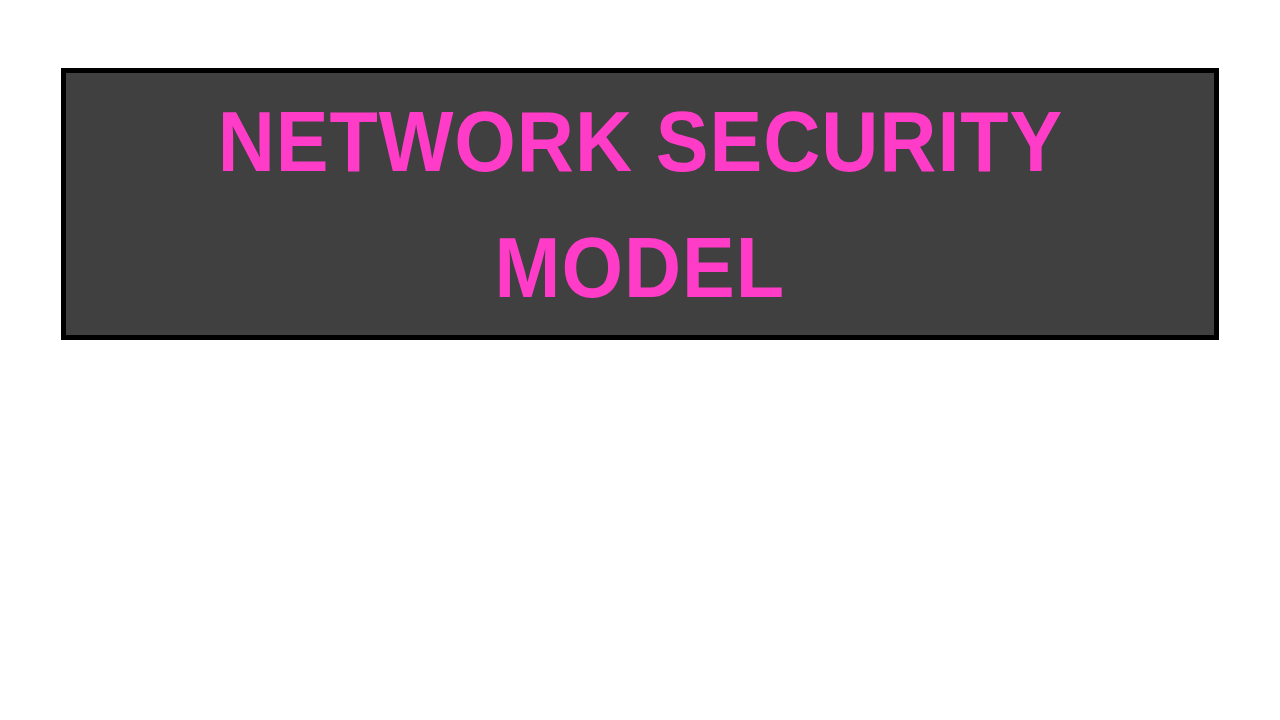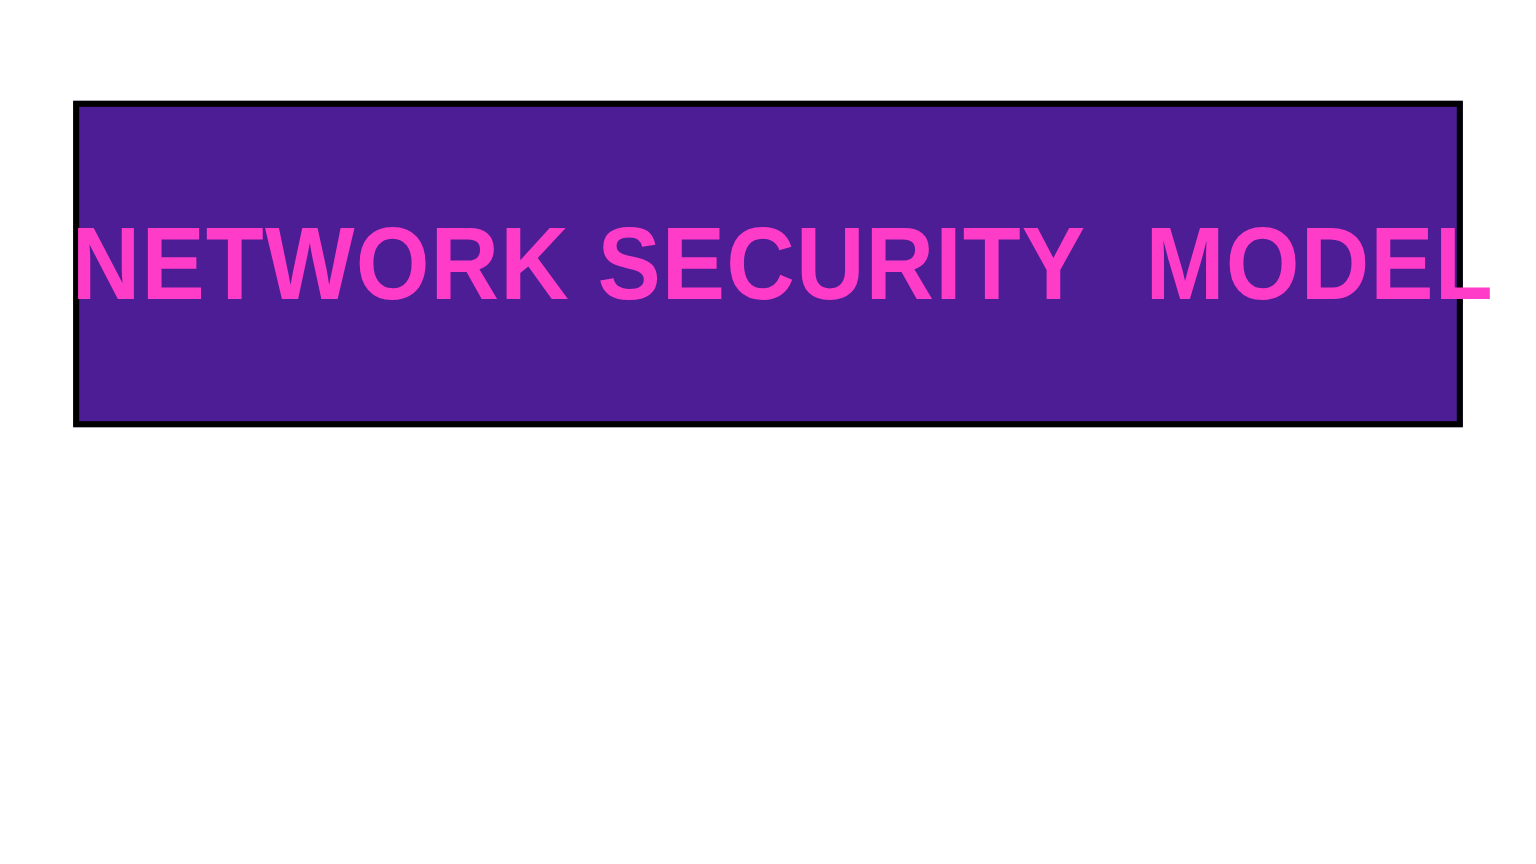--- a/index.html
+++ b/index.html
@@ -1,23 +1,23 @@
 <!DOCTYPE html>
 <html><head>
 <meta charset="utf-8">
 <style>
   html, body { margin: 0; padding: 0; }
   body {
     width: 1280px; height: 720px; background: #ffffff; position: relative; overflow: hidden;
     font-family: "Liberation Sans", "DejaVu Sans", sans-serif;
   }
   .title-box {
-    position: absolute; left: 61px; top: 84px; width: 1148px; height: 262px;
-    border: 5px solid #000000; background: #4c1d95;
-    display: flex; flex-direction: row; align-items: center; justify-content: center;
+    position: absolute; left: 61px; top: 68px; width: 1148px; height: 262px;
+    border: 5px solid #000000; background: #404040;
+    display: flex; flex-direction: column; align-items: center; justify-content: center;
   }
   .title-line {
     color: #ff3cc8; font-weight: bold; font-size: 86px; line-height: 126px;
     letter-spacing: 1px; text-align: center; white-space: nowrap;
     transform: scaleX(0.92);
   }
 </style>
 </head>
 <body>
 

